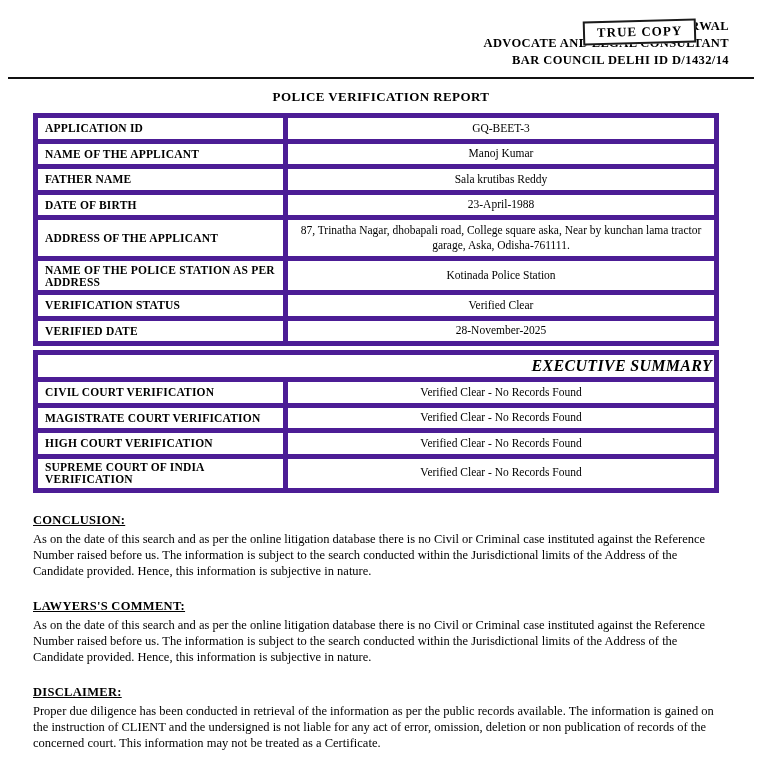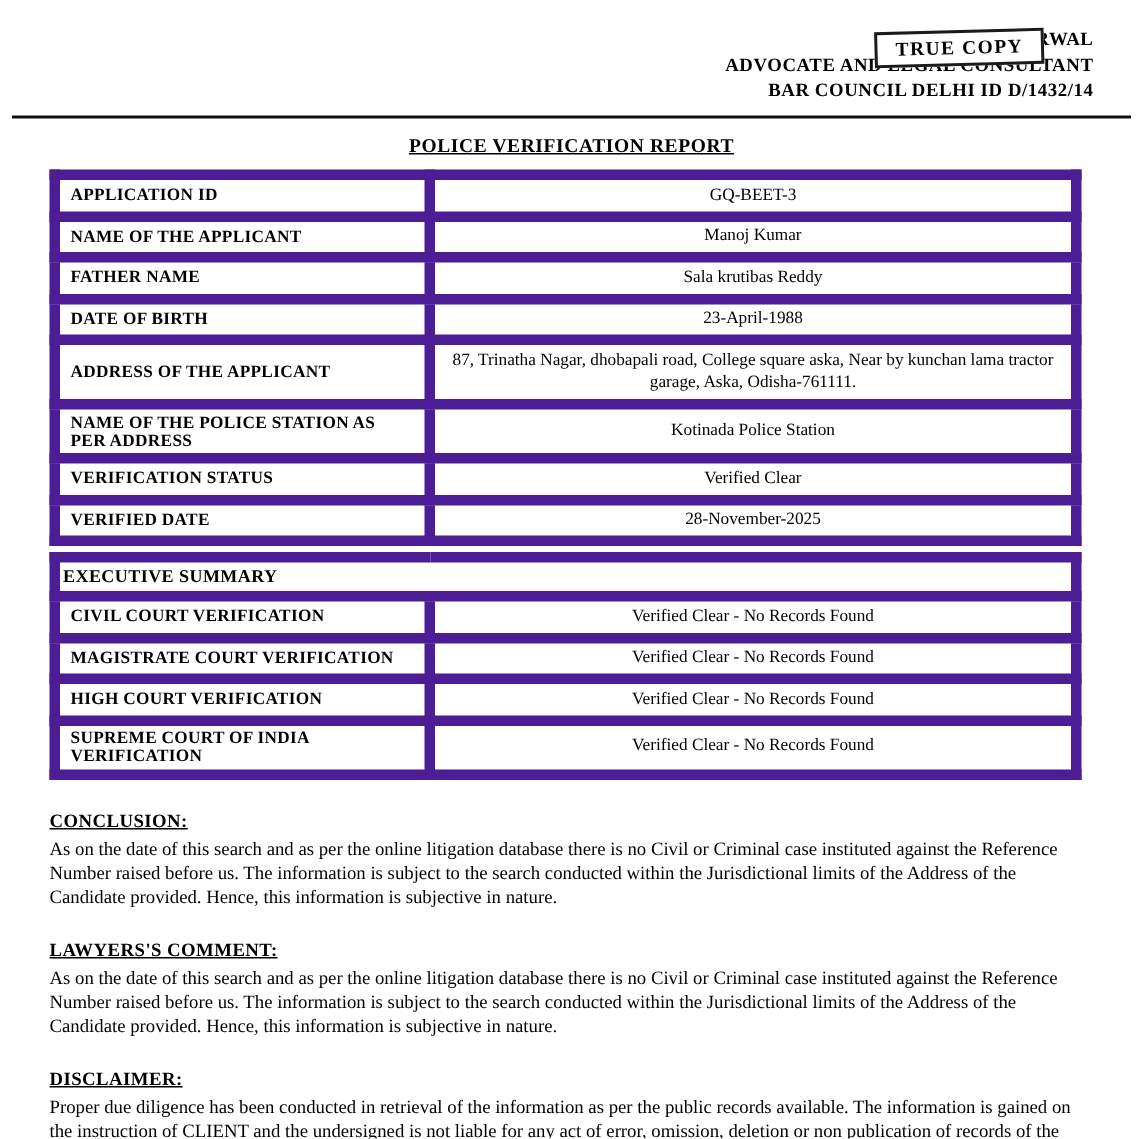--- a/index.html
+++ b/index.html
@@ -20,34 +20,34 @@
     border: 2px solid #1b1b1b; padding: 2px 12px;
     font-size: 13px; font-weight: 700; letter-spacing: 1px;
     transform: rotate(-1.5deg);
     background: #fff;
   }
   .rule { border-top: 2.5px solid #111; margin: 8px -25px 0 -25px; }
 
   
   .report-title {
     text-align: center; font-size: 13px; font-weight: 700;
-    text-decoration: underline; letter-spacing: .4px;
+    letter-spacing: .4px;
     margin: 10px 0 8px 0;
   }
 
   
   table { width: 681px; border-collapse: collapse; table-layout: fixed; }
-  td, th { border: 7px solid #4c1d95; font-size: 11.5px; padding: 2.5px 7px; vertical-align: middle; }
+  td, th { border: 5px solid #4c1d95; font-size: 11.5px; padding: 2.5px 7px; vertical-align: middle; }
   col.c1 { width: 250px; }
   col.c2 { width: 431px; }
   td.lbl { font-weight: 700; letter-spacing: .2px; }
   td.val { font-weight: 400; line-height: 1.35; text-align: center; }
   .main-table td { height: 20px; }
   .exec-table { margin-top: 4px; }
-  .exec-table th.caption { text-align: left; font-size: 12px; font-weight: 700; letter-spacing: .3px; padding: 2px; }
+  .exec-table th.caption { text-align: right; font-size: 16px; font-weight: 700; letter-spacing: .3px; padding: 2px; font-style: italic; }
   .exec-table td.val { text-align: center; font-weight: 400; }
 
   
   .section { margin-top: 20px; }
   .section h2 {
     font-size: 12.5px; font-weight: 700; text-decoration: underline;
     letter-spacing: .3px; margin-bottom: 3px;
   }
   .section p { font-size: 12.5px; line-height: 16px; max-width: 693px; }
 

